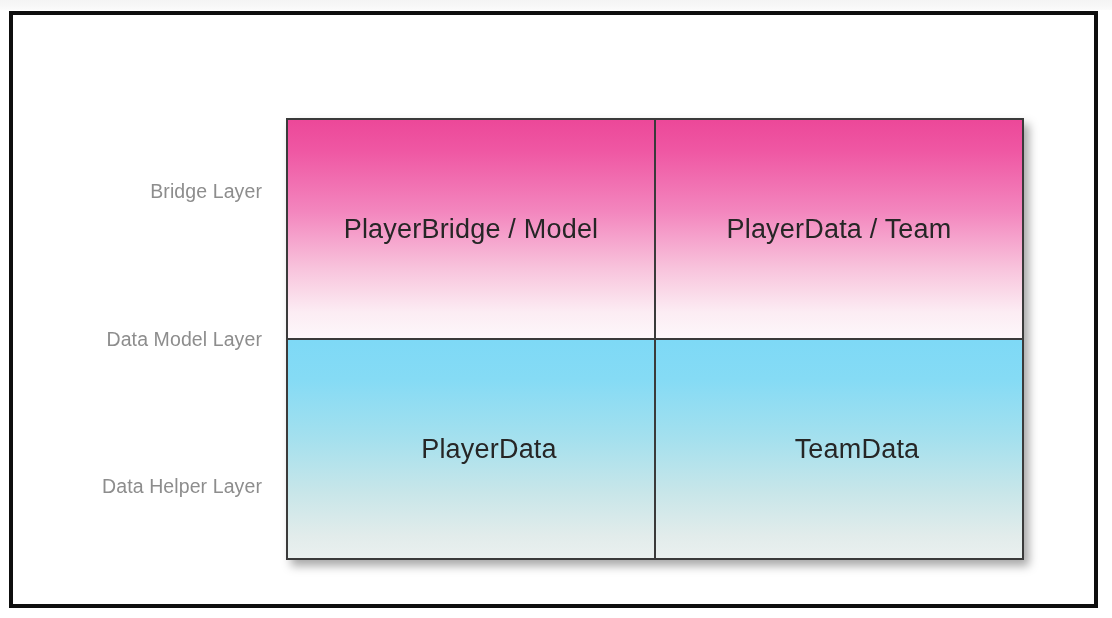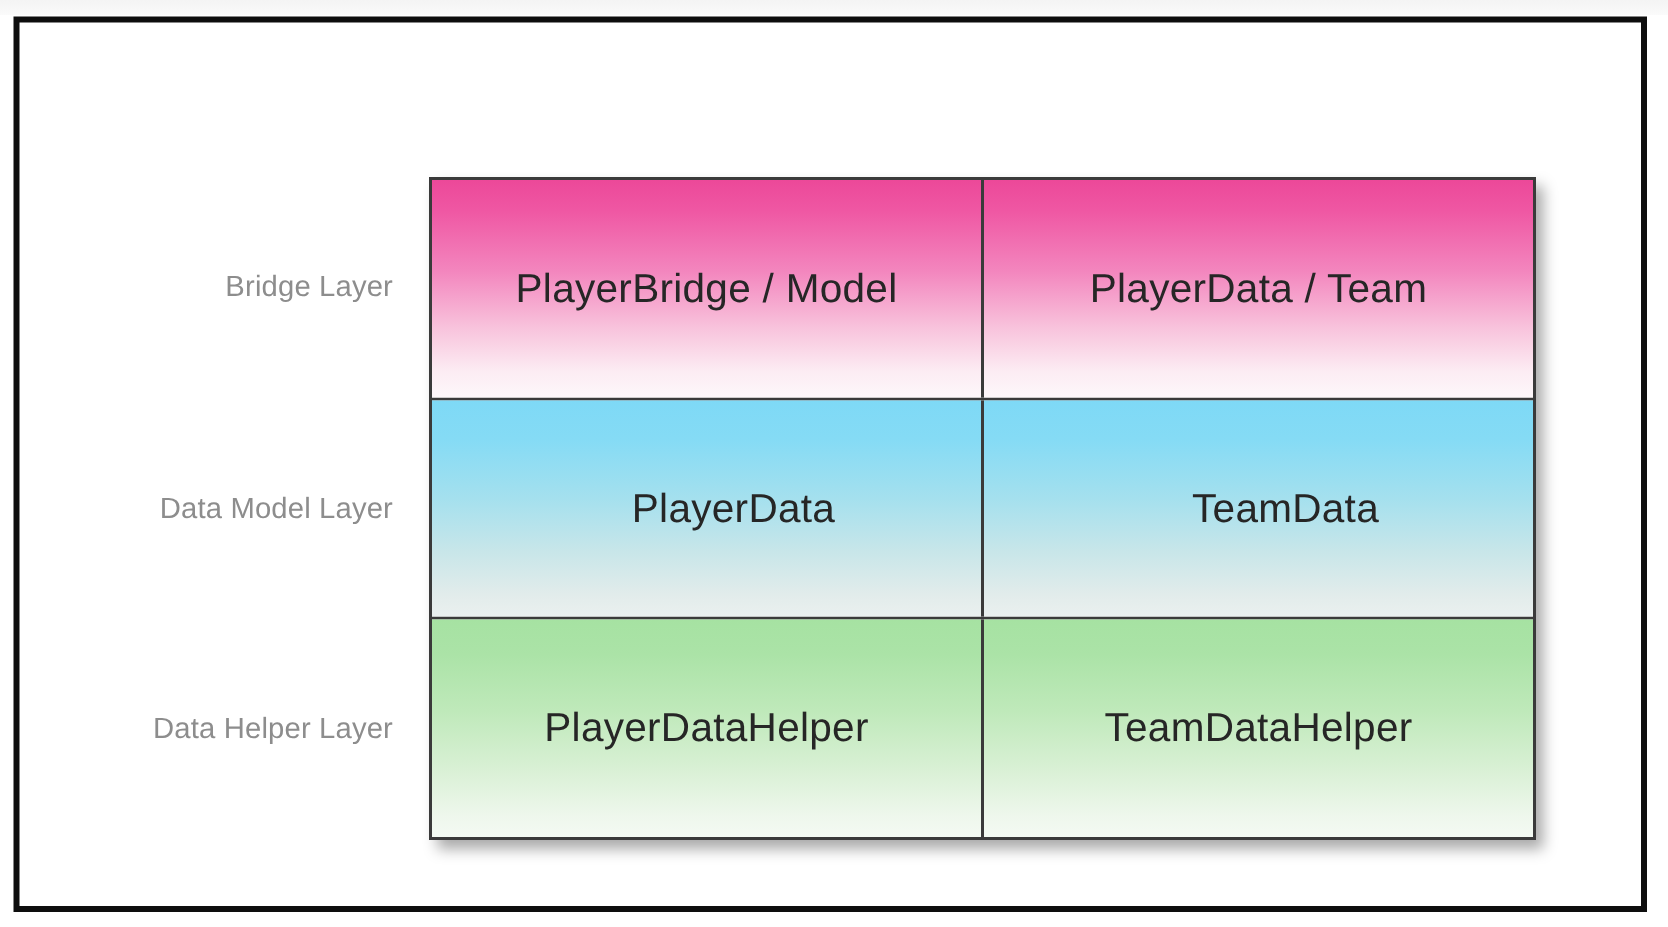--- a/index.html
+++ b/index.html
@@ -179,24 +179,16 @@
 
     <div class="grid-row row-model">
       <div class="cell">
         <span class="cell-text">PlayerData</span>
       </div>
       <div class="cell">
         <span class="cell-text">TeamData</span>
       </div>
     </div>
 
-    <div class="grid-row row-helper">
-      <div class="cell">
-        <span class="cell-text">PlayerDataHelper</span>
-      </div>
-      <div class="cell">
-        <span class="cell-text">TeamDataHelper</span>
-      </div>
-    </div>
 
   </div>
 
 </div>
 
 </body></html>

